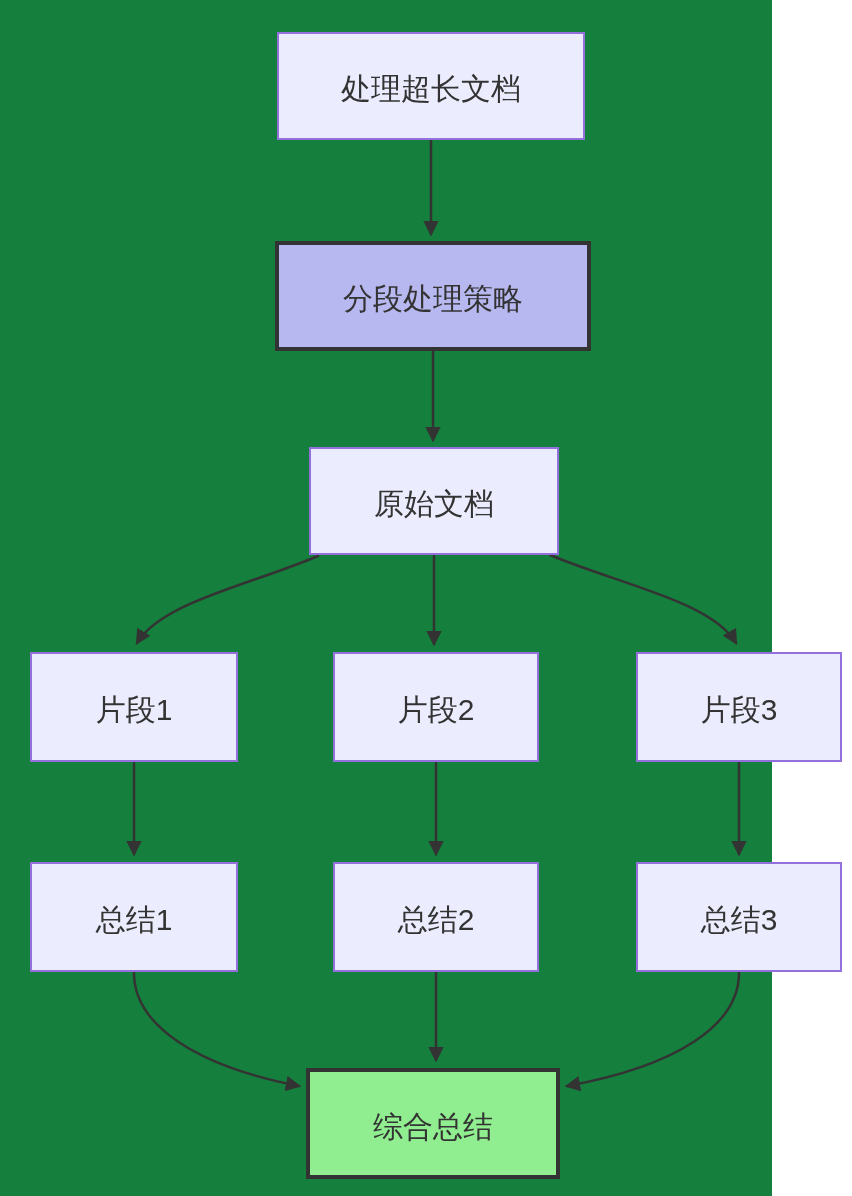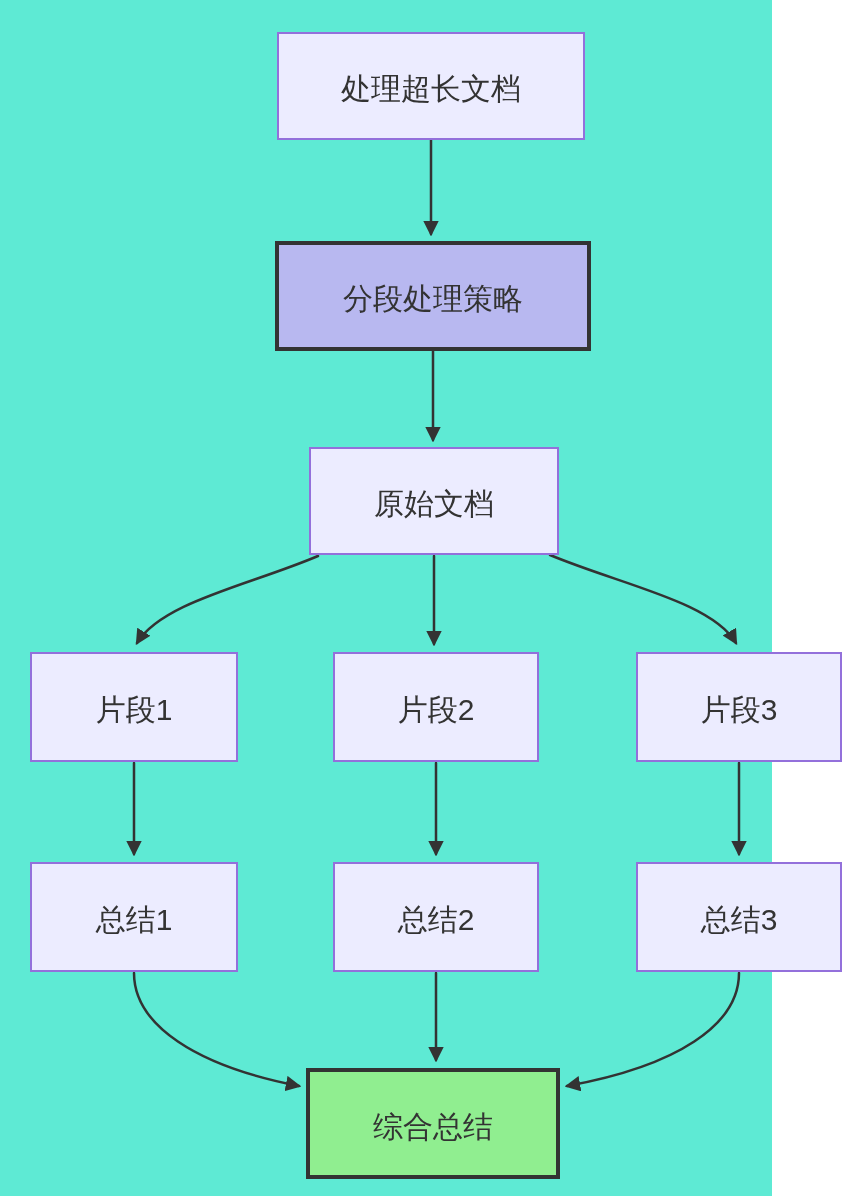--- a/index.html
+++ b/index.html
@@ -3,21 +3,21 @@
 <meta charset="utf-8">
 <style>
   html, body {
     margin: 0;
     padding: 0;
     background: #ffffff;
   }
   .canvas-wrap {
     width: 772px;
     height: 1196px;
-    background: #5eead4;
+    background: #15803d;
     position: relative;
   }
   svg {
     display: block;
   }
   .node-light {
     fill: #ECECFF;
     stroke: #9370DB;
     stroke-width: 2;
   }

